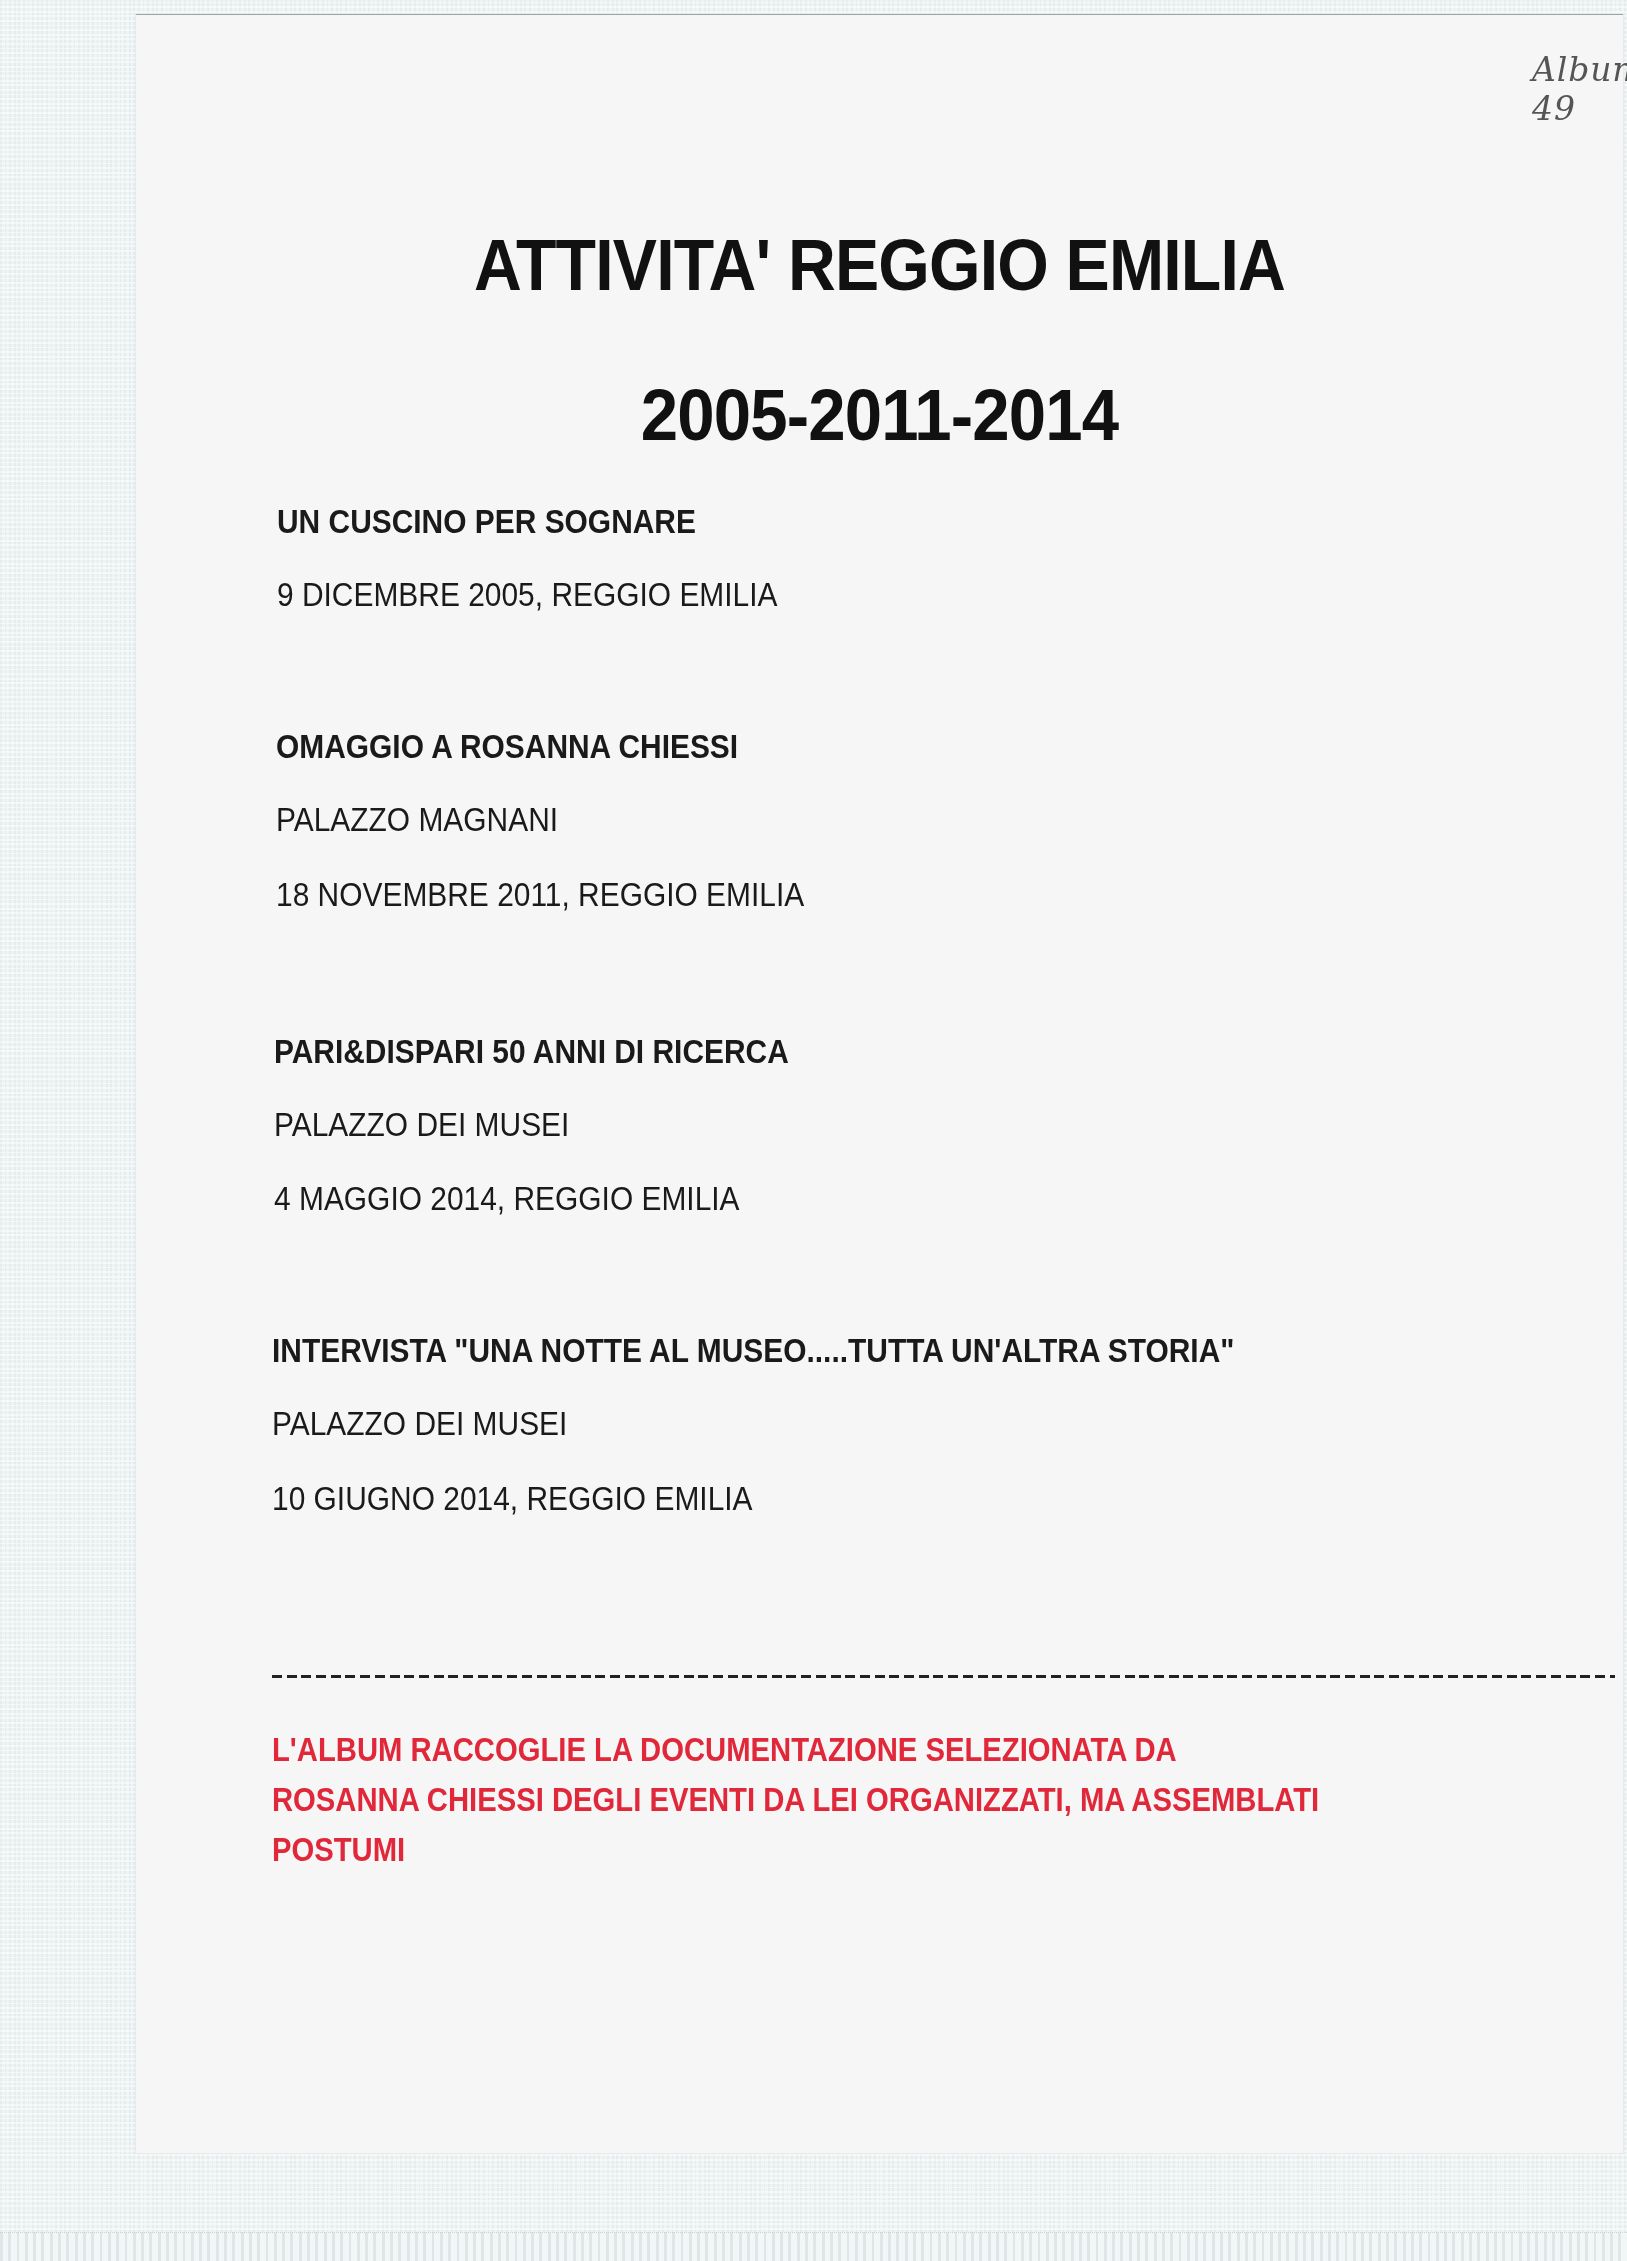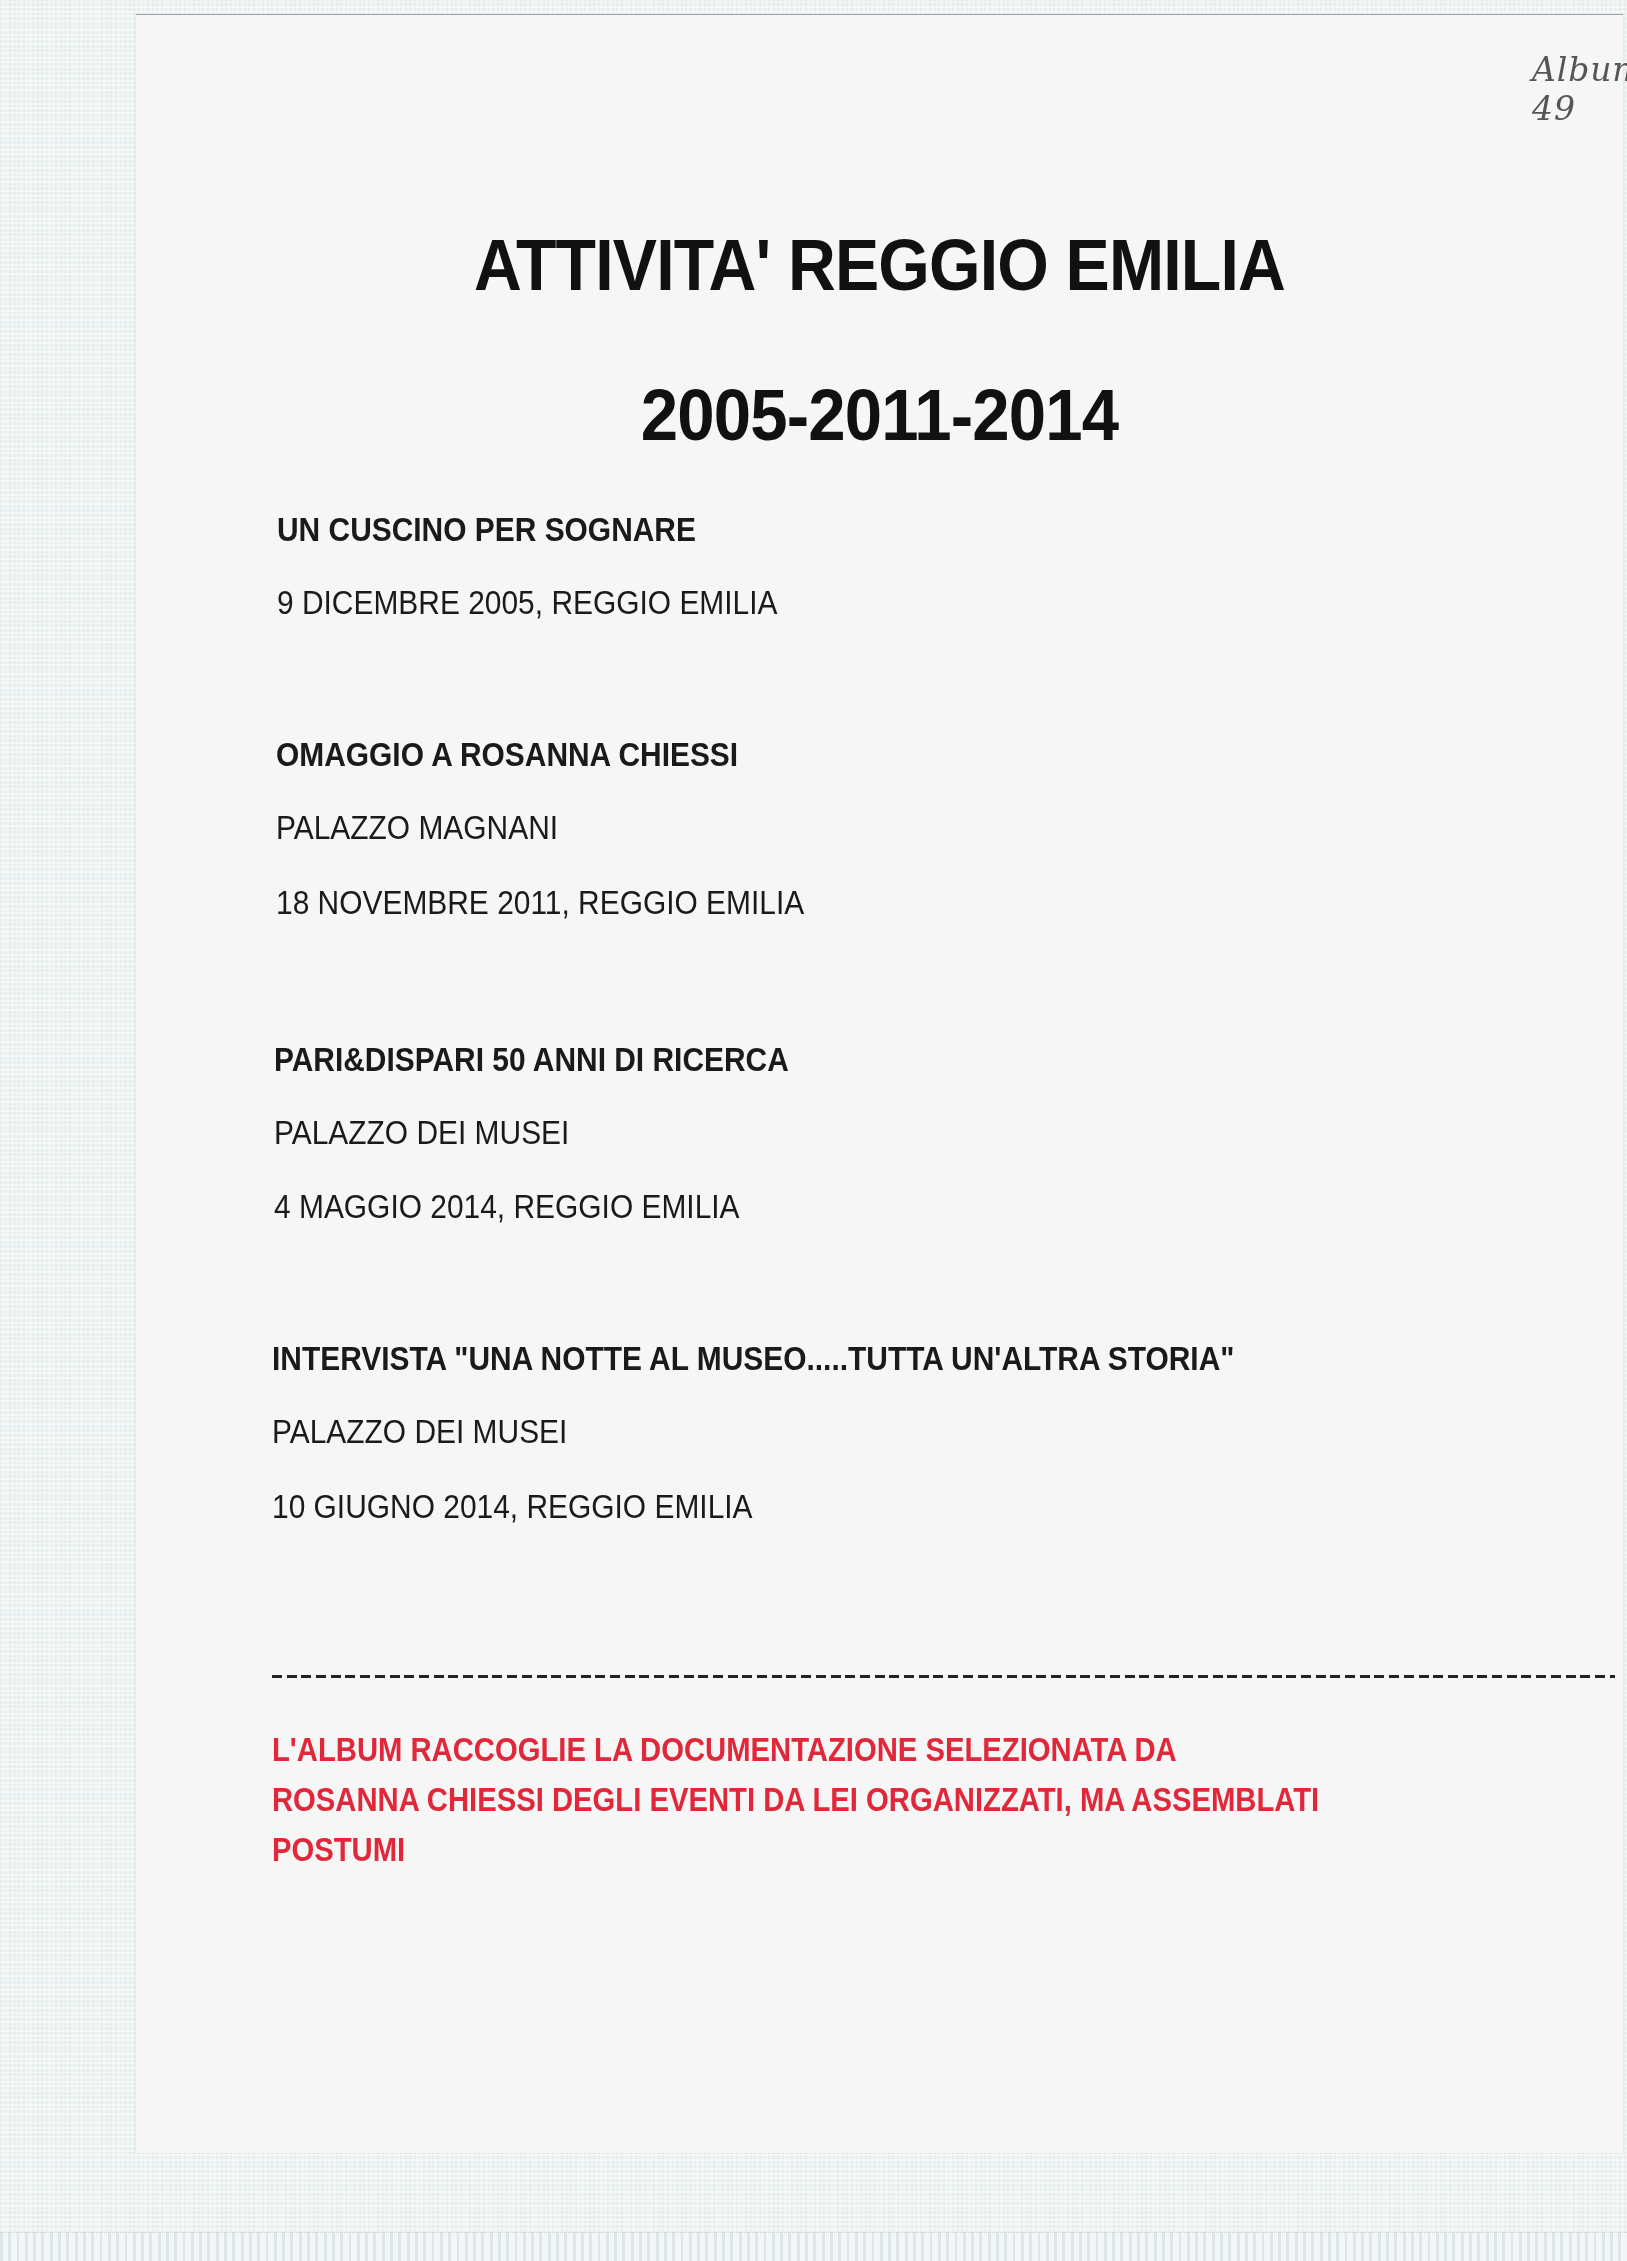--- a/index.html
+++ b/index.html
@@ -29,21 +29,21 @@
   }
   .title {
     position:absolute; left:0; width:100%; text-align:center;
     font-family:"Liberation Sans Narrow","Liberation Sans", sans-serif;
     font-weight:bold; color:#111; letter-spacing:-0.9px;
     transform:scaleX(0.92);
   }
   .title.t1 { top:209px; font-size:72px; }
   .title.t2 { top:358px; font-size:73px; }
   .content {
-    position:absolute; left:0; top:8px; width:100%; height:100%;
+    position:absolute; left:0; top:0; width:100%; height:100%;
   }
   .line {
     position:absolute; font-size:34px; color:#1a1a1a; white-space:nowrap;
     transform-origin:left center; transform:scaleX(0.88);
   }
   .line.bold { font-weight:bold; }
   .divider {
     position:absolute; left:136px; top:1660px; width:1343px; height:3.7px;
     background:repeating-linear-gradient(90deg, #222 0 10px, transparent 10px 14.7px);
   }

